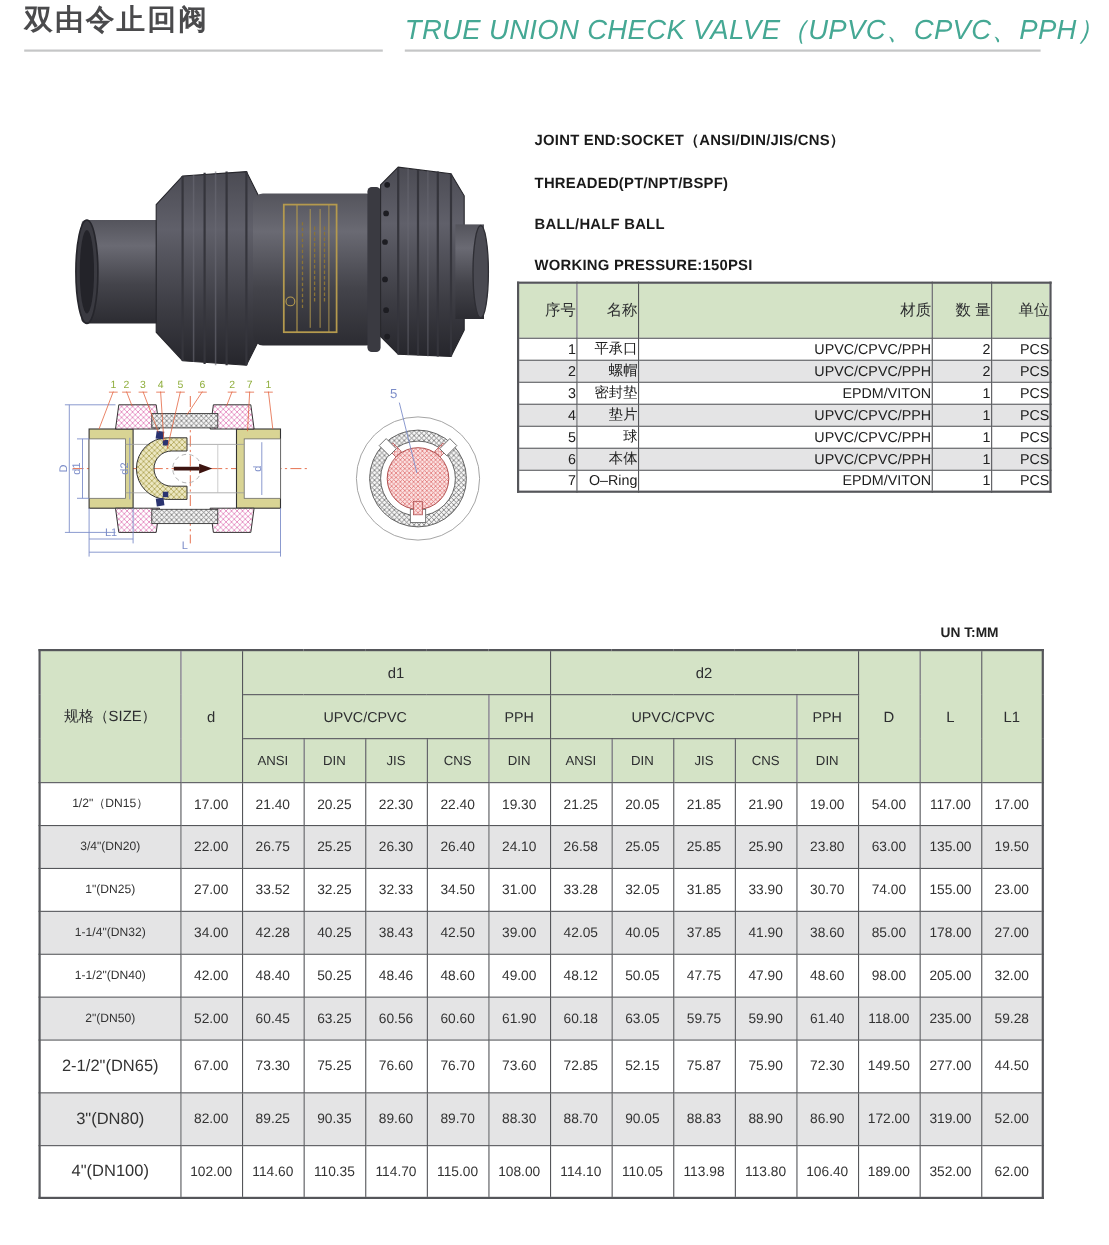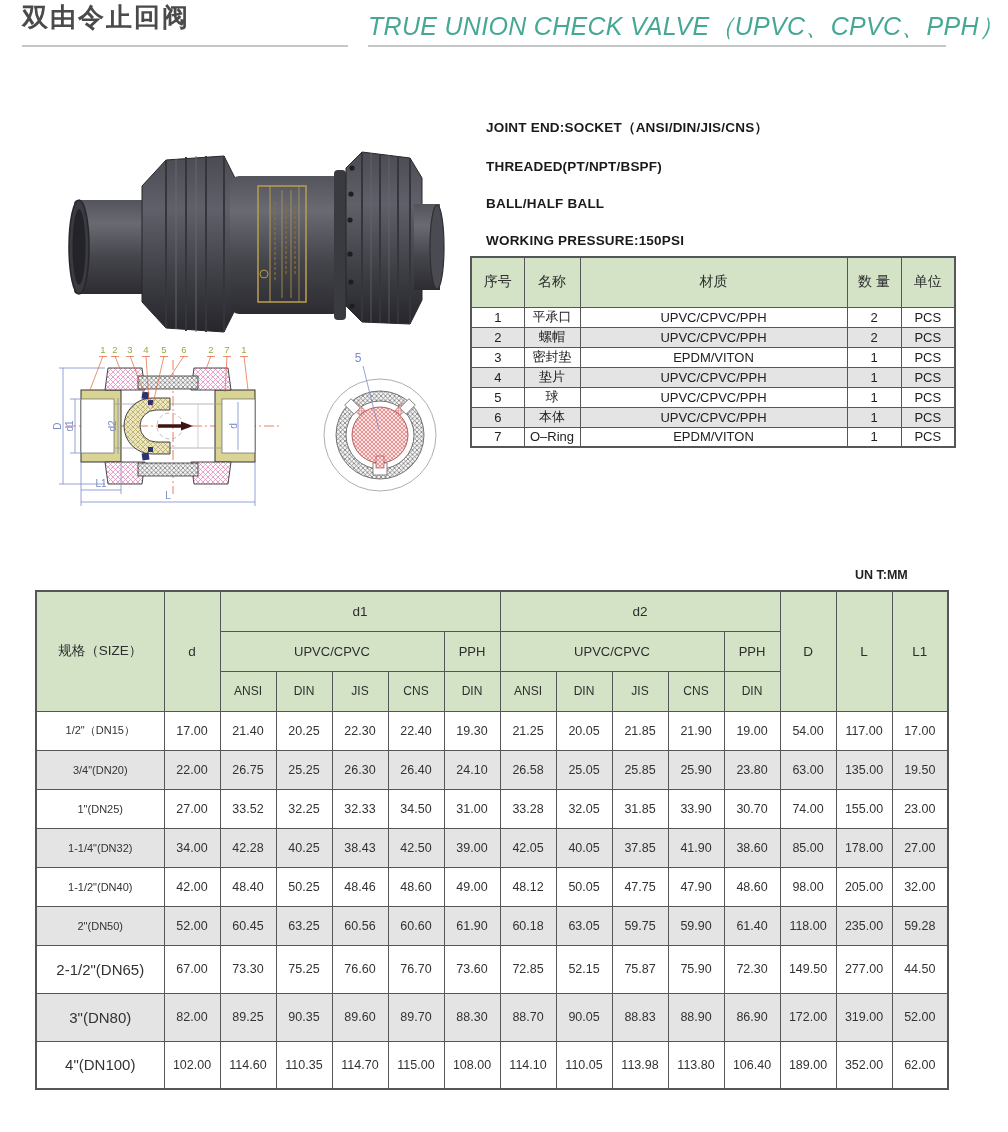--- a/index.html
+++ b/index.html
@@ -30,21 +30,21 @@
   .specs{position:absolute;left:475px;top:119px;margin-left:11px;}
   .spec-line{font-size:13.5px;font-weight:700;color:#1a1a1a;margin-bottom:22px;
     letter-spacing:0.2px;}
 
   
   table{border-collapse:collapse;table-layout:fixed;}
   th,td{padding:0;overflow:hidden;white-space:nowrap;}
 
   
   .bom{position:absolute;left:470px;top:256px;width:484px;border:2px solid var(--border-dark);}
-  .bom th,.bom td{border:1px solid var(--border-dark);text-align:center;vertical-align:middle;}
+  .bom th,.bom td{border:1px solid var(--border-dark);text-align:right;vertical-align:middle;}
   .bom thead tr{height:50px;}
   .bom thead th{background:var(--header-green);font-weight:400;font-size:14px;color:#2d2e30;}
   .bom tbody tr{height:20px;}
   .bom tbody tr:nth-child(even){background:var(--stripe-gray);}
   .bom tbody td{font-size:13px;color:#212121;}
 
   
   .unit-note{position:absolute;left:855px;top:568px;width:95px;
     font-size:12.5px;font-weight:700;color:#222;}
 

